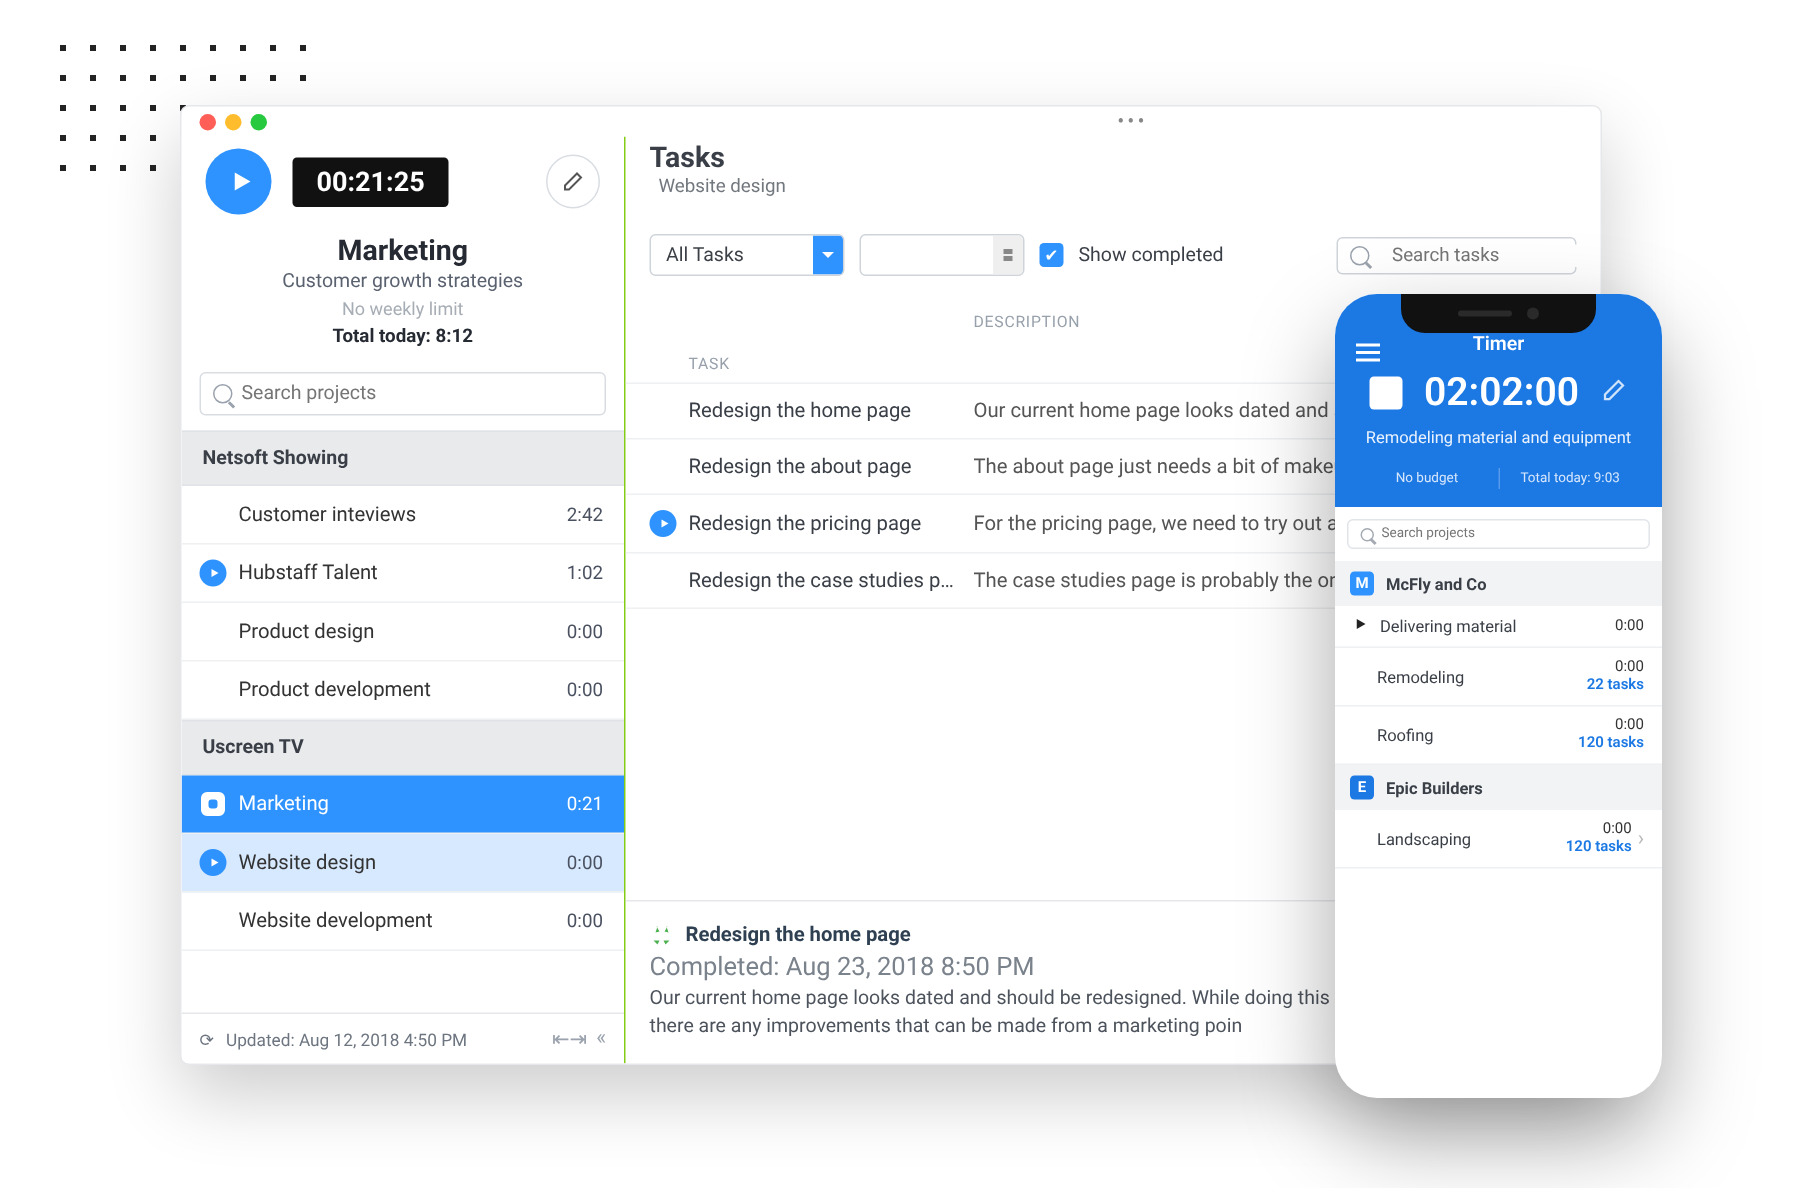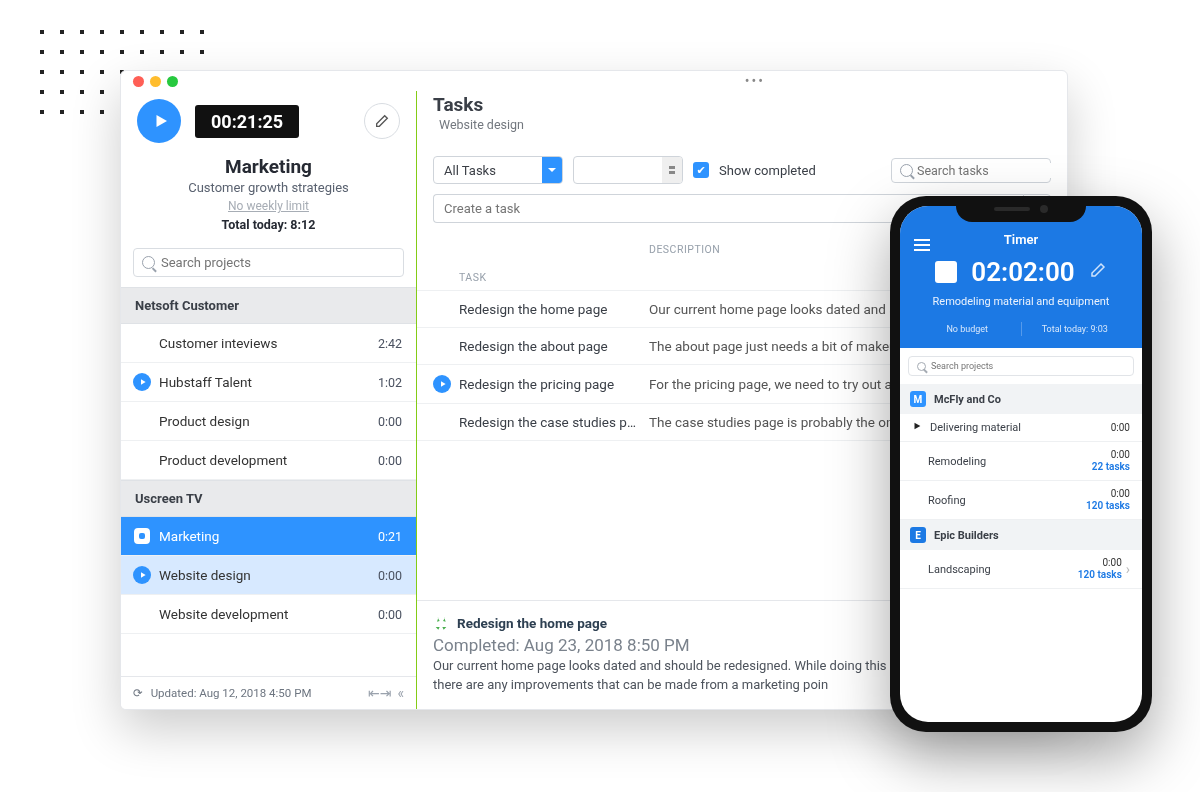--- a/index.html
+++ b/index.html
@@ -15,21 +15,21 @@
   .side{width:296px;border-right:1px solid #84cc16;display:flex;flex-direction:column;background:#fff;}
   .toprow{display:flex;align-items:center;gap:14px;padding:8px 16px 10px 16px;}
   .play-big{width:44px;height:44px;border-radius:50%;background:#2e93ff;display:flex;align-items:center;justify-content:center;flex:none;}
   .play-big svg{width:18px;height:18px;fill:#fff;margin-left:3px;}
   .timer-box{background:#111;color:#fff;font-weight:700;font-size:18px;padding:6px 16px;border-radius:3px;font-variant-numeric:tabular-nums;}
   .edit-btn{width:36px;height:36px;border:1px solid #d9dde2;border-radius:50%;display:flex;align-items:center;justify-content:center;margin-left:auto;}
   .edit-btn svg{width:16px;height:16px;stroke:#555;fill:none;stroke-width:2;}
   .proj-head{text-align:center;padding:2px 12px 10px 12px;}
   .proj-head h2{font-size:19px;font-weight:700;color:#262a33;}
   .proj-head .sub{font-size:13px;color:#5a6270;margin-top:2px;}
-  .proj-head .limit{font-size:12px;color:#a7adb5;margin-top:4px;text-decoration:underline;}
+  .proj-head .limit{font-size:12px;color:#a7adb5;margin-top:4px;}
   .proj-head .total{font-size:12.5px;font-weight:700;color:#262a33;margin-top:4px;}
   .search{margin:6px 12px 10px 12px;border:1px solid #d9dde2;border-radius:4px;display:flex;align-items:center;padding:6px 8px;gap:6px;color:#9aa2ad;}
   .search input{border:none;outline:none;flex:1;font-size:13px;background:transparent;}
   .org-header{background:#e9eaec;font-weight:700;font-size:13px;color:#3a3f47;padding:10px 14px;border-top:1px solid #dfe2e6;border-bottom:1px solid #dfe2e6;}
   .proj{display:flex;align-items:center;padding:10px 14px 10px 30px;border-bottom:1px solid #eef0f2;font-size:13.5px;color:#333;gap:8px;}
   .proj .nm{flex:1;}
   .proj .tm{color:#4a5160;font-size:12.5px;}
   .proj.sel{background:#2e93ff;color:#fff;}
   .proj.sel .tm{color:#fff;}
   .proj.alt{background:#d7e9ff;}
@@ -47,40 +47,40 @@
   .sel-box{border:1px solid #cfd4da;border-radius:4px;display:flex;align-items:center;font-size:13px;color:#3b3f46;height:28px;overflow:hidden;}
   .sel-box .lbl{padding:0 10px;flex:1;}
   .sel-box .dd{width:20px;align-self:stretch;display:flex;align-items:center;justify-content:center;}
   .dd.blue{background:#2e93ff;}
   .dd.blue::after{content:"";border:4px solid transparent;border-top-color:#fff;margin-top:3px;}
   .dd.grey{background:#efefef;}
   .dd.grey::after{content:"";width:6px;height:8px;background:linear-gradient(#888 40%,transparent 40%,transparent 60%,#888 60%);}
   .chk{width:16px;height:16px;background:#2e93ff;border-radius:3px;display:flex;align-items:center;justify-content:center;}
   .chk::after{content:"✔";color:#fff;font-size:11px;}
   .chk-lbl{font-size:13px;color:#3a3f47;}
-  .search-tasks{margin-left:auto;border:1px solid #cfd4da;border-radius:4px;display:flex;align-items:center;padding:4px 8px;gap:4px;color:#9aa2ad;width:160px;}
+  .search-tasks{margin-left:auto;border:1px solid #cfd4da;border-radius:4px;display:flex;align-items:center;padding:4px 8px;gap:15px;color:#9aa2ad;width:160px;}
   .search-tasks input{border:none;outline:none;font-size:12.5px;flex:1;}
   .create{margin:0 16px 6px 16px;display:flex;}
   .create input{flex:1;border:1px solid #cfd4da;border-right:none;border-radius:4px 0 0 4px;padding:6px 10px;font-size:13px;color:#9aa2ad;outline:none;}
   .create .add{width:28px;border:1px solid #cfd4da;border-radius:0 4px 4px 0;display:flex;align-items:center;justify-content:center;color:#555;font-size:16px;}
   .thead{display:flex;padding:14px 16px 6px 42px;font-size:10.5px;color:#97a0ab;letter-spacing:0.5px;border-bottom:1px solid #eef0f2;}
   .thead .c1{width:190px;margin-top:28px;}
   .trow{display:flex;align-items:center;padding:10px 16px 10px 16px;border-bottom:1px solid #eef0f2;font-size:13.5px;color:#3a3f47;}
   .trow .ic{width:26px;display:flex;align-items:center;}
   .trow .c1{width:190px;white-space:nowrap;overflow:hidden;text-overflow:ellipsis;padding-right:10px;}
   .trow .c2{flex:1;color:#555;white-space:nowrap;overflow:hidden;text-overflow:ellipsis;}
   .detail{border-top:1px solid #e5e7eb;padding:14px 16px;font-size:13.5px;color:#3a3f47;margin-top:auto;}
   .detail .dt-title{display:flex;align-items:center;gap:8px;font-weight:700;color:#2e4052;margin-bottom:4px;}
   .detail .dt-title .di{width:16px;height:16px;}
   .detail .comp{font-size:17px;color:#7a828c;margin-bottom:2px;}
   .detail .body-txt{font-size:13px;color:#4d535c;line-height:1.45;}
   .mfoot{border-top:1px solid #e5e7eb;padding:8px 16px;font-size:12.5px;color:#62686f;}
 
   
-  .phone{position:absolute;top:196px;left:890px;width:262px;height:536px;background:#111;border-radius:36px;padding:10px;box-shadow:0 25px 60px rgba(0,0,0,0.35);}
+  .phone{position:absolute;top:196px;left:890px;width:218px;height:536px;background:#111;border-radius:36px;box-shadow:0 25px 60px rgba(0,0,0,0.35);}
   .notch{position:absolute;top:0;left:50%;transform:translateX(-50%);width:130px;height:26px;background:#111;border-radius:0 0 16px 16px;z-index:5;display:flex;align-items:center;justify-content:center;gap:10px;}
   .notch .spk{width:36px;height:4px;background:#2a2a2a;border-radius:3px;}
   .notch .cam{width:8px;height:8px;background:#2a2a2a;border-radius:50%;}
   .screen{width:100%;height:100%;background:#fff;border-radius:28px;overflow:hidden;display:flex;flex-direction:column;}
   .pb-head{background:#1c79e4;color:#fff;padding:26px 14px 12px 14px;text-align:center;position:relative;}
   .pb-head .menu{position:absolute;left:14px;top:30px;}
   .pb-head .menu div{width:16px;height:2px;background:#fff;margin:3px 0;}
   .pb-head .ttl{font-size:13px;font-weight:600;}
   .pb-timer{display:flex;align-items:center;justify-content:center;gap:14px;margin-top:10px;}
   .pb-stop{width:22px;height:22px;background:#fff;border-radius:3px;}
@@ -182,21 +182,21 @@
         <h2>Marketing</h2>
         <div class="sub">Customer growth strategies</div>
         <div class="limit">No weekly limit</div>
         <div class="total">Total today: 8:12</div>
       </div>
       <div class="search">
         <div class="mag"></div>
         <input placeholder="Search projects" style="">
       </div>
       <div id="proj-list">
-          <div class="org-header">Netsoft Customer</div>
+          <div class="org-header">Netsoft Showing</div>
           <div class="proj">
             <div class="ic"></div>
             <div class="nm">Customer inteviews</div>
             <div class="tm">2:42</div>
           </div>
           <div class="proj">
             <div class="ic">
               <div class="play-mini">
                 <svg viewBox="0 0 24 24">
                   <path d="M6 4l14 8-14 8z"></path>
@@ -265,24 +265,20 @@
           <span class="lbl"></span>
           <span class="dd grey"></span>
         </div>
         <div class="chk"></div>
         <span class="chk-lbl">Show completed</span>
         <div class="search-tasks">
           <div class="mag"></div>
           <input placeholder="Search tasks" style="">
         </div>
       </div>
-      <div class="create">
-        <input placeholder="Create a task" style="">
-        <div class="add">+</div>
-      </div>
       <div class="thead">
         <div class="c1">TASK</div>
         <div>DESCRIPTION</div>
       </div>
       <div id="task-rows">
           <div class="trow">
             <div class="ic"></div>
             <div class="c1">Redesign the home page</div>
             <div class="c2">Our current home page looks dated and should…</div>
           </div>

